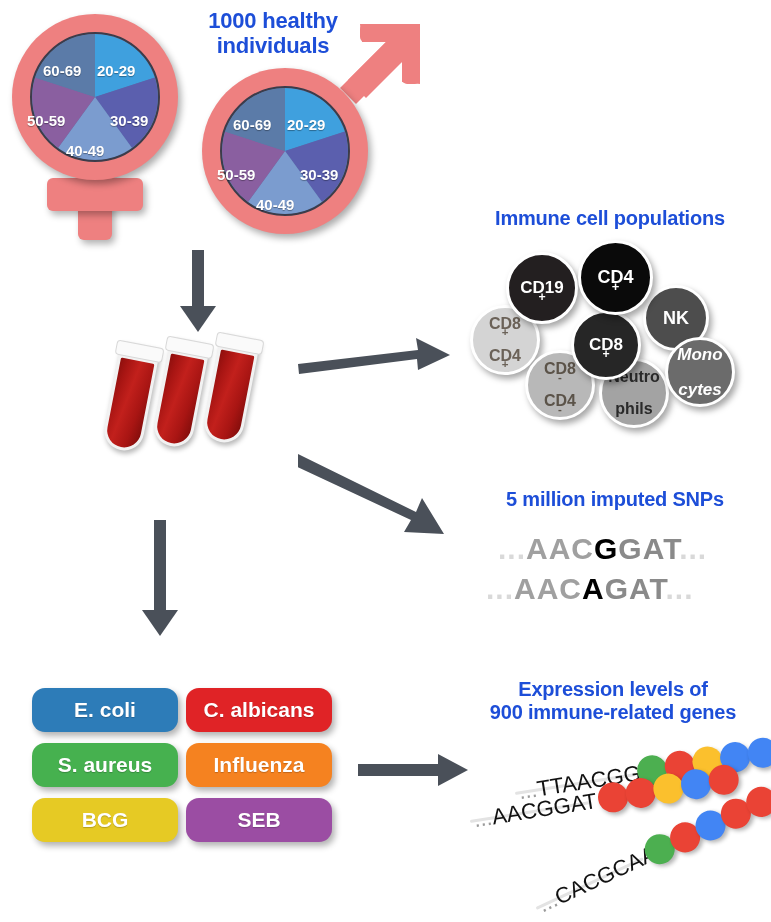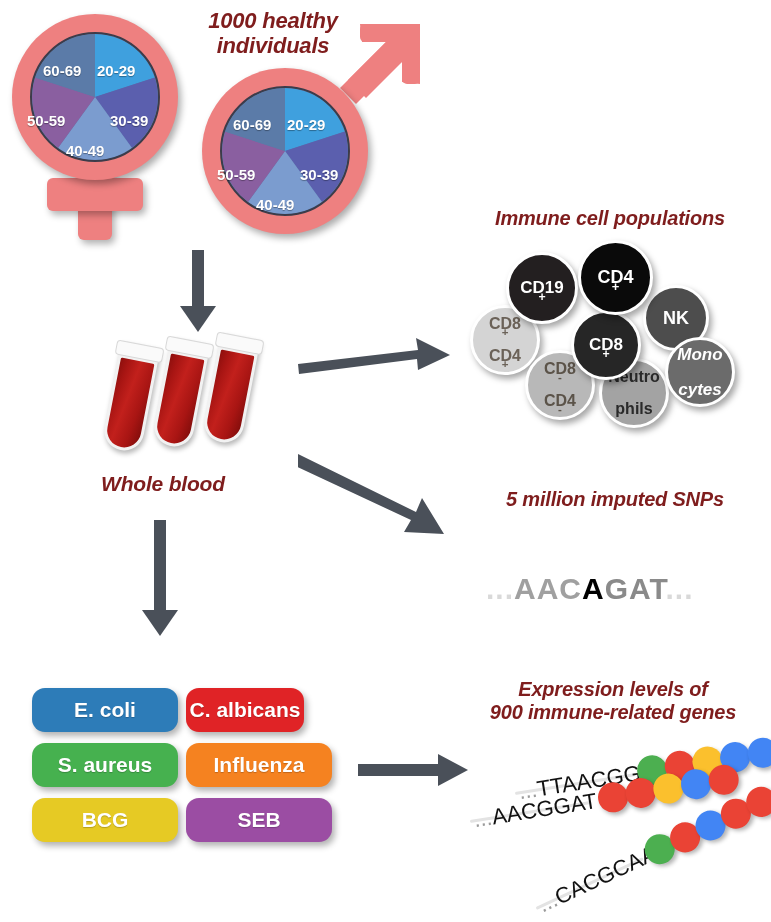--- a/index.html
+++ b/index.html
@@ -1,22 +1,22 @@
 <!DOCTYPE html>
 <html><head>
 <meta charset="utf-8">
 <style>
   html,body{margin:0;padding:0;background:#ffffff;}
   body{width:771px;height:922px;position:relative;overflow:hidden;
        font-family:"Liberation Sans","DejaVu Sans",sans-serif;}
   .stage{position:absolute;left:0;top:0;width:771px;height:922px;}
 
   
-  .hdr{position:absolute;font-weight:bold;color:#7f1d1d;text-align:center;
-       line-height:1.15;letter-spacing:-0.2px;font-style:italic;}
+  .hdr{position:absolute;font-weight:bold;color:#1d4ed8;text-align:center;
+       line-height:1.15;letter-spacing:-0.2px;}
 
   
   .sym{position:absolute;}
   .sym .ring{position:absolute;border-radius:50%;background:#ee8080;
        box-shadow:3px 4px 7px rgba(0,0,0,.33);}
   .sym .disc{position:absolute;border-radius:50%;overflow:hidden;
        border:2px solid #3c3c4a;box-sizing:border-box;background:#5b7ba8;}
   .sym .cross-v{position:absolute;background:#ee8080;border-radius:6px;
        box-shadow:3px 4px 7px rgba(0,0,0,.30);}
   .sym .cross-h{position:absolute;background:#ee8080;border-radius:6px;
@@ -144,21 +144,20 @@
       <div class="blood"></div>
       <div class="rim"></div>
     </div>
     <div class="tube" style="left:116px;top:-2px;width:40px;height:108px;transform:rotate(11deg);">
       <div class="glass"></div>
       <div class="blood"></div>
       <div class="rim"></div>
     </div>
   </div>
 
-  <div class="hdr" style="left:78px;top:472px;width:170px;font-size:21px;text-align:center;">Whole blood</div>
 
   <svg class="arw" style="left:298px;top:330px;width:160px;height:50px;" viewBox="0 0 160 50">
     <path d="M0 34 L120 20 L118 8 L152 25 L120 40 L119 29 L1 44 Z" fill="#4a5059"></path>
   </svg>
 
   <svg class="arw" style="left:298px;top:448px;width:160px;height:100px;" viewBox="0 0 160 100">
     <path d="M0 6 L118 64 L124 50 L146 86 L106 84 L113 72 L-5 17 Z" fill="#4a5059"></path>
   </svg>
 
   <svg class="arw" style="left:140px;top:520px;width:40px;height:118px;" viewBox="0 0 40 118">
@@ -221,27 +220,30 @@
     <div class="cell" style="left:578px;top:240px;width:75px;height:75px;background:#0a0a0a;color:#ffffff;font-size:18px;">
       <span>
         <span>CD4</span>
           <span class="sup">+</span>
       </span>
     </div>
   </div>
 
   <div class="hdr" style="left:470px;top:488px;width:290px;font-size:20px;">5 million imputed SNPs</div>
 
+  <div class="snp" style="left:498px;top:532px;font-size:30px;">
+    <i class="f1">...</i><i class="f3">AAC</i><i class="hl">G</i><i class="f4">GAT</i><i class="f1">...</i>
+  </div>
 
   <div class="snp" style="left:486px;top:572px;font-size:30px;">
     <i class="f1">...</i><i class="f3">AAC</i><i class="hl">A</i><i class="f4">GAT</i><i class="f1">...</i>
   </div>
 
   <div class="chip" style="left:32px;top:688px;width:146px;height:44px;background:#2d7cb8;font-size:21px;">E. coli</div>
-  <div class="chip" style="left:186px;top:688px;width:118px;height:44px;background:#e02326;font-size:21px;">C. albicans</div>
+  <div class="chip" style="left:186px;top:688px;width:146px;height:44px;background:#e02326;font-size:21px;">C. albicans</div>
 
   <div class="chip" style="left:32px;top:743px;width:146px;height:44px;background:#46b14f;font-size:21px;">S. aureus</div>
   <div class="chip" style="left:186px;top:743px;width:146px;height:44px;background:#f58220;font-size:21px;">Influenza</div>
 
   <div class="chip" style="left:32px;top:798px;width:146px;height:44px;background:#e6ca24;font-size:21px;">BCG</div>
   <div class="chip" style="left:186px;top:798px;width:146px;height:44px;background:#9b4da3;font-size:21px;">SEB</div>
 
 
   <svg class="arw" style="left:358px;top:752px;width:112px;height:36px;" viewBox="0 0 112 36">
     <path d="M0 12 L80 12 L80 2 L110 18 L80 34 L80 24 L0 24 Z" fill="#4a5059"></path>

